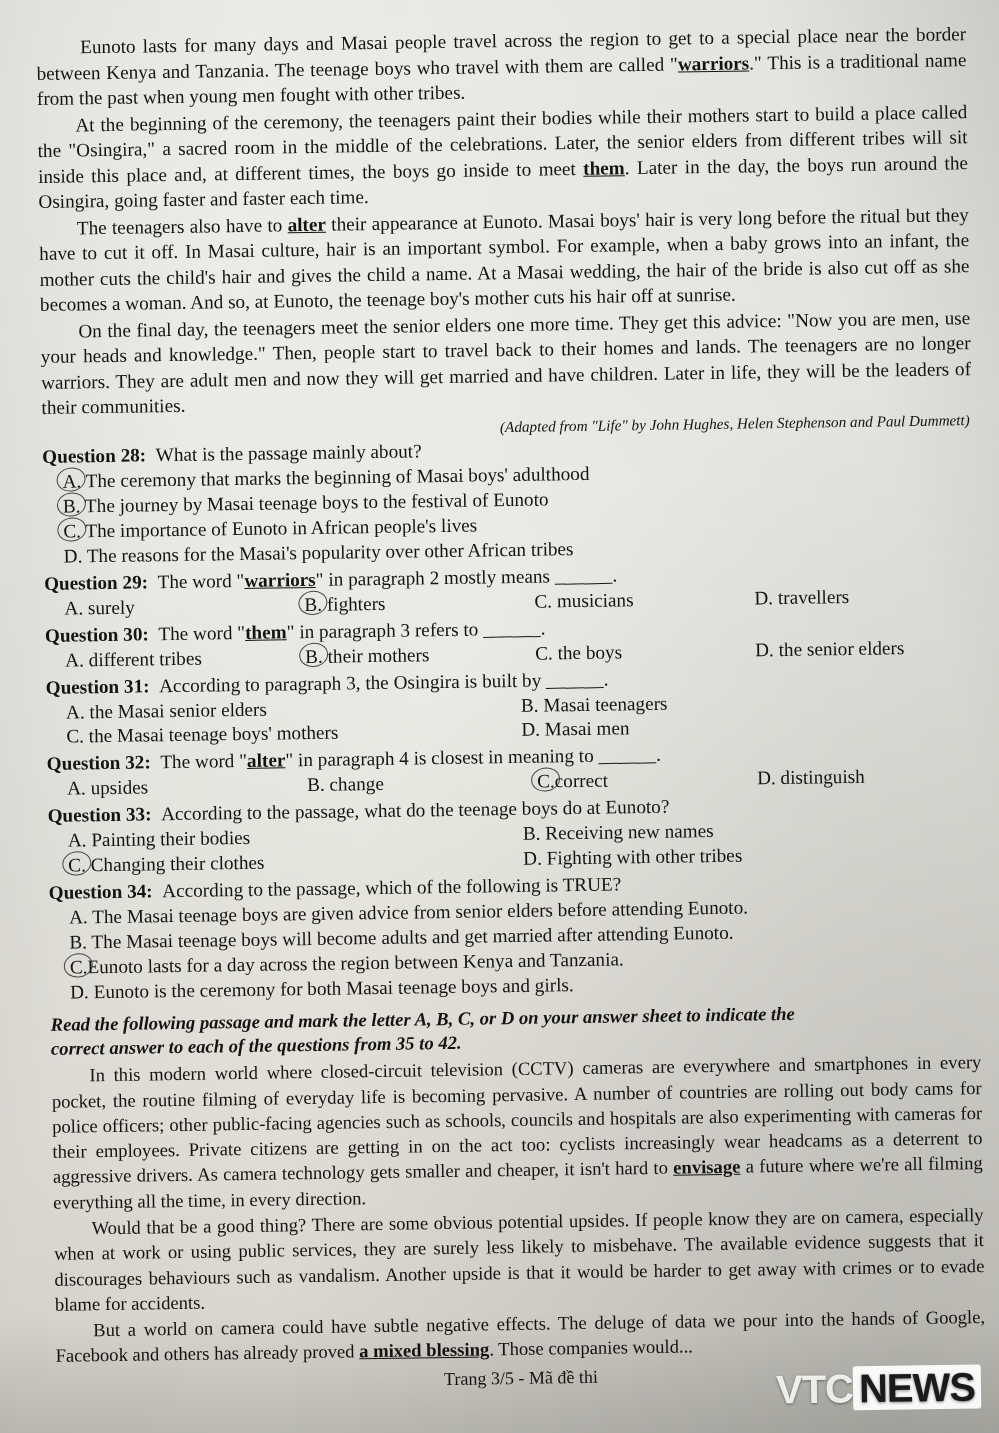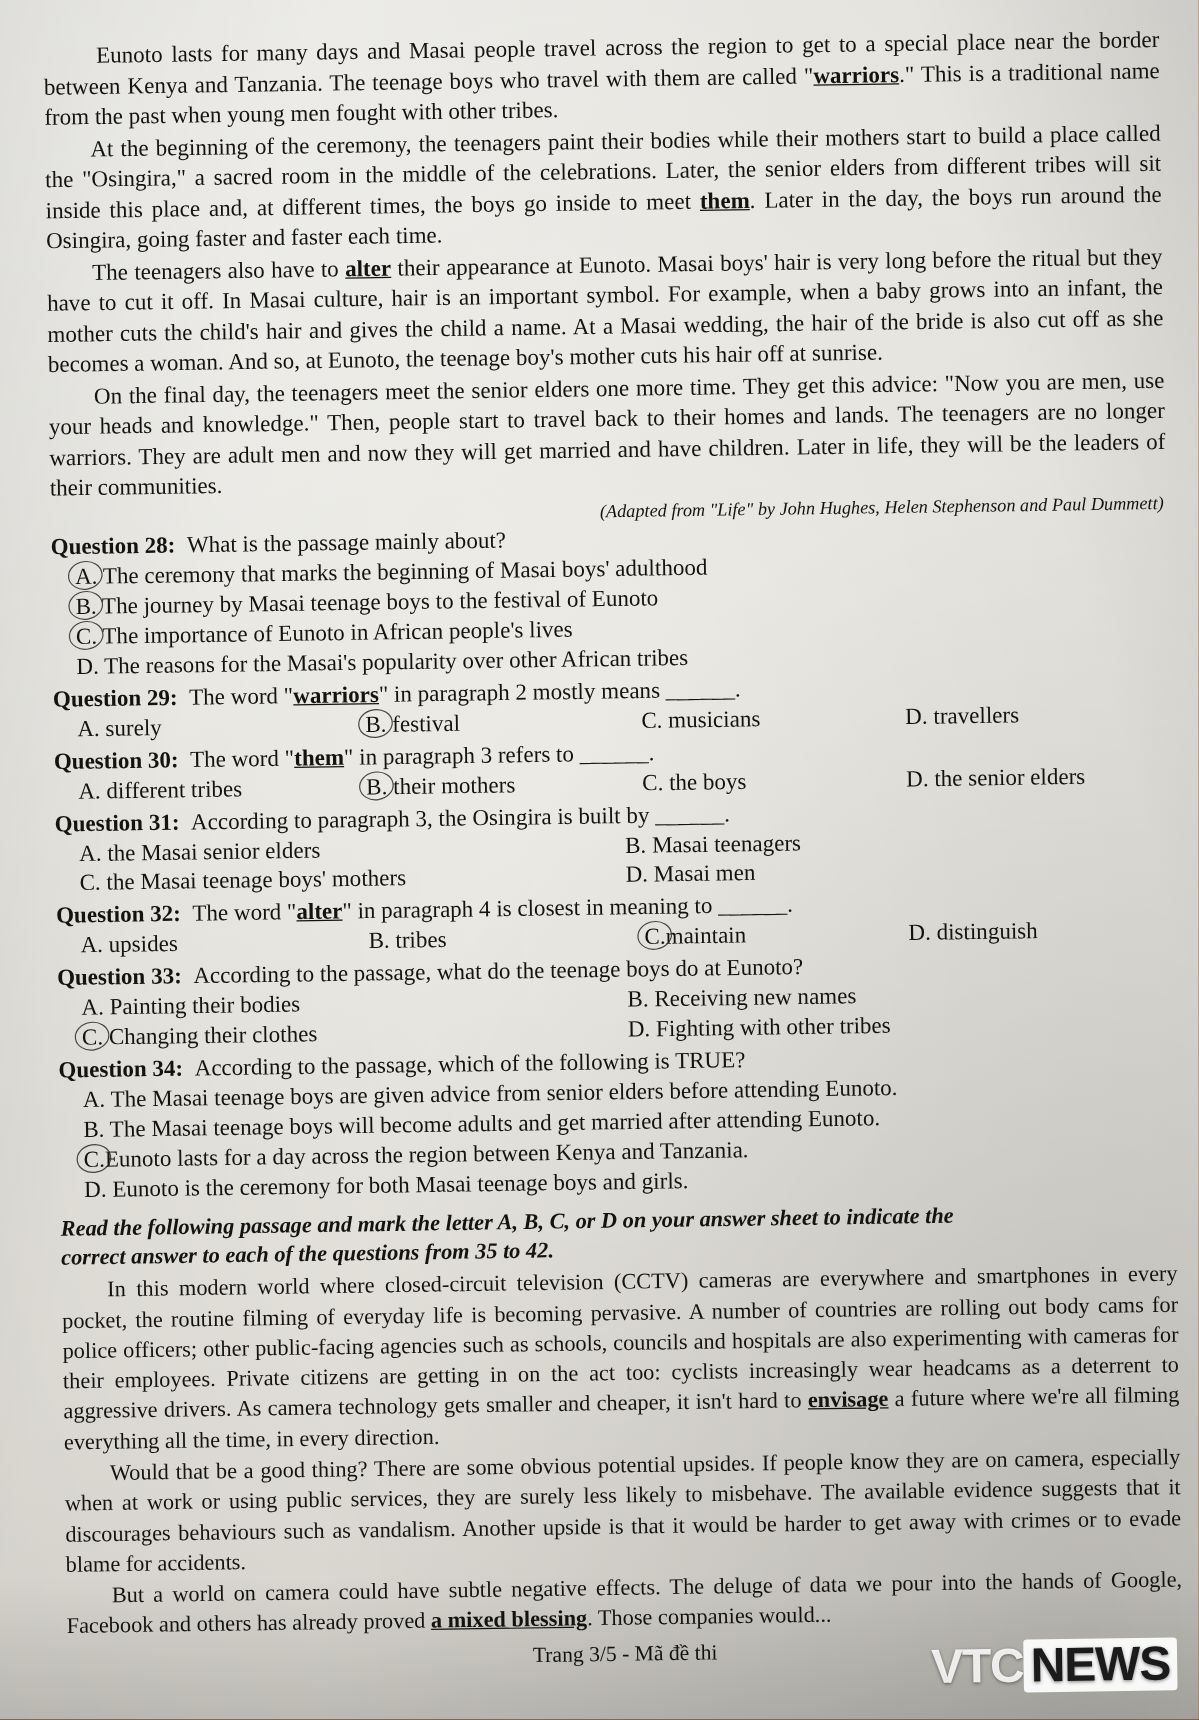--- a/index.html
+++ b/index.html
@@ -177,21 +177,21 @@
     </div>
 
     <div>
       <div class="qline">
         <span class="qlabel">Question 29:</span>
         &nbsp;<span>The word "</span><span class="u">warriors</span><span>" in paragraph 2 mostly means ______.</span>
       </div>
       <div class="opts">
         <div style="display:flex;">
           <div class="o o-ind" style="width:240px;"><span>A.</span> <span>surely</span></div>
-          <div class="o" style="width:230px;"><span class="circ tight">B.</span> <span>festival</span></div>
+          <div class="o" style="width:230px;"><span class="circ tight">B.</span> <span>fighters</span></div>
           <div class="o" style="width:220px;"><span>C.</span> <span>musicians</span></div>
           <div class="o"><span>D.</span> <span>travellers</span></div>
         </div>
       </div>
     </div>
 
     <div>
       <div class="qline">
         <span class="qlabel">Question 30:</span>
         &nbsp;<span>The word "</span><span class="u">them</span><span>" in paragraph 3 refers to ______.</span>
@@ -224,22 +224,22 @@
     </div>
 
     <div>
       <div class="qline">
         <span class="qlabel">Question 32:</span>
         &nbsp;<span>The word "</span><span class="u">alter</span><span>" in paragraph 4 is closest in meaning to ______.</span>
       </div>
       <div class="opts">
         <div style="display:flex;">
           <div class="o o-ind" style="width:240px;"><span>A.</span> <span>upsides</span></div>
-          <div class="o" style="width:230px;"><span>B.</span> <span>tribes</span></div>
-          <div class="o" style="width:220px;"><span class="circ tight">C.</span><span>maintain</span></div>
+          <div class="o" style="width:230px;"><span>B.</span> <span>change</span></div>
+          <div class="o" style="width:220px;"><span class="circ tight">C.</span><span>correct</span></div>
           <div class="o"><span>D.</span> <span>distinguish</span></div>
         </div>
       </div>
     </div>
 
     <div>
       <div class="qline">
         <span class="qlabel">Question 33:</span>
         &nbsp;<span>According to the passage, what do the teenage boys do at Eunoto?</span>
       </div>

